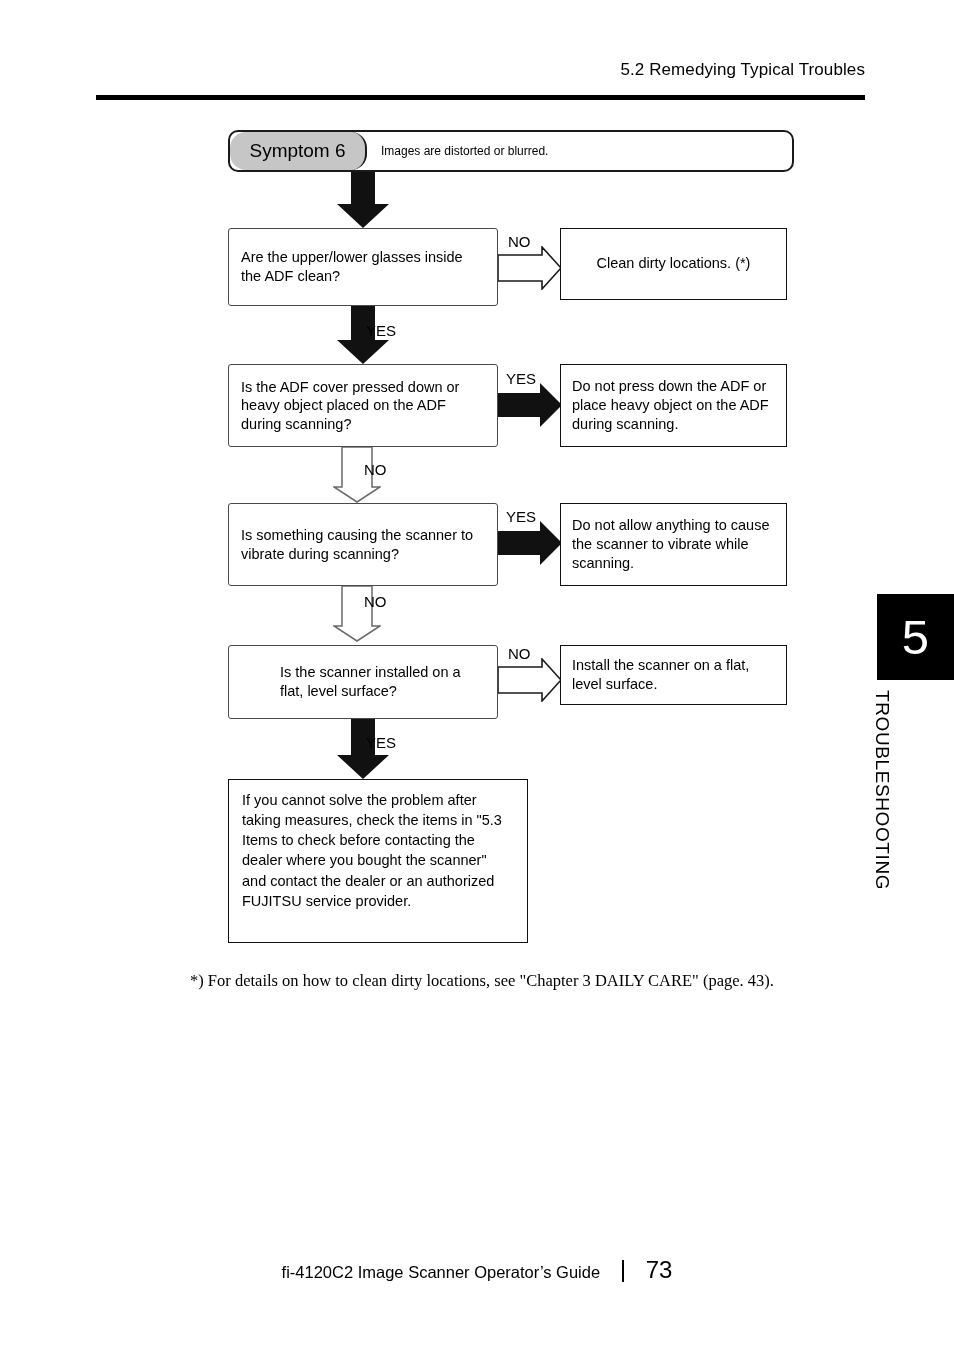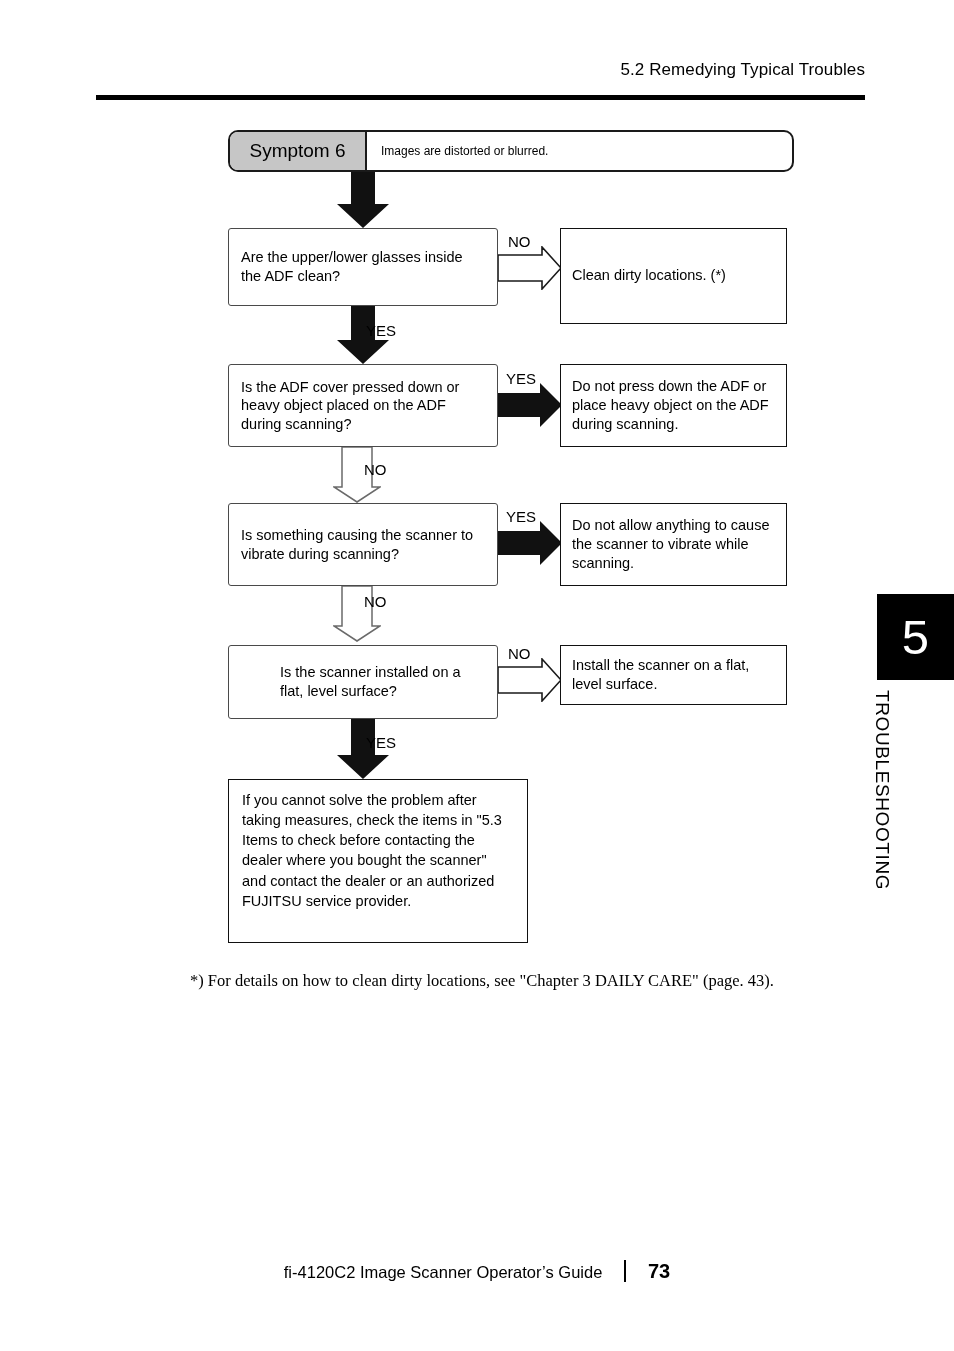--- a/index.html
+++ b/index.html
@@ -53,20 +53,21 @@
   }
   .symptom-tag {
     width: 137px;
     background: #c6c6c6;
     display: flex;
     align-items: center;
     justify-content: center;
     font-size: 19px;
     border-right: 2px solid #1a1a1a;
     box-sizing: border-box;
+    border-radius: 16px;
   }
   .symptom-text {
     flex: 1;
     display: flex;
     align-items: center;
     padding-left: 14px;
     font-size: 12px;
   }
 
   
@@ -210,21 +211,21 @@
   .footer-title { font-size: 16.5px; }
   .footer-sep {
     display: inline-block;
     width: 1.6px;
     height: 22px;
     background: #000;
     margin: 0 22px;
     position: relative;
     top: 4px;
   }
-  .footer-page { font-size: 20px; font-weight: bold; }
+  .footer-page { font-size: 24px; }
 </style>
 </head>
 <body>
 
 <div class="header-title">5.2 Remedying Typical Troubles</div>
 <div class="header-rule"></div>
 
 <div class="symptom-banner">
   <div class="symptom-tag">Symptom 6</div>
   <div class="symptom-text">Images are distorted or blurred.</div>
@@ -240,21 +241,21 @@
   <span class="txt">Are the upper/lower glasses inside the ADF clean?</span>
 </div>
 
 <div class="arrow" style="left:498px; top:246px;">
   <svg width="64" height="44" viewBox="0 0 64 44">
     <path d="M0 9 H44 V1 L63 22 L44 43 V35 H0 Z" fill="#ffffff" stroke="#1a1a1a" stroke-width="1.6"></path>
   </svg>
 </div>
 <div class="branch-label" style="left:508px; top:233px;">NO</div>
 
-<div class="action" style="left:560px; top:228px; width:227px; height:96px;">
+<div class="action" style="left:560px; top:228px; width:227px; height:72px;justify-content:center;">
   <span class="txt">Clean dirty locations. (*)</span>
 </div>
 
 <div class="arrow" style="left:335px; top:306px;">
   <svg width="56" height="58" viewBox="0 0 56 58">
     <path d="M16 0 H40 V34 H54 L28 58 L2 34 H16 Z" fill="#111"></path>
   </svg>
 </div>
 <div class="branch-label" style="left:366px; top:322px;">YES</div>
 

